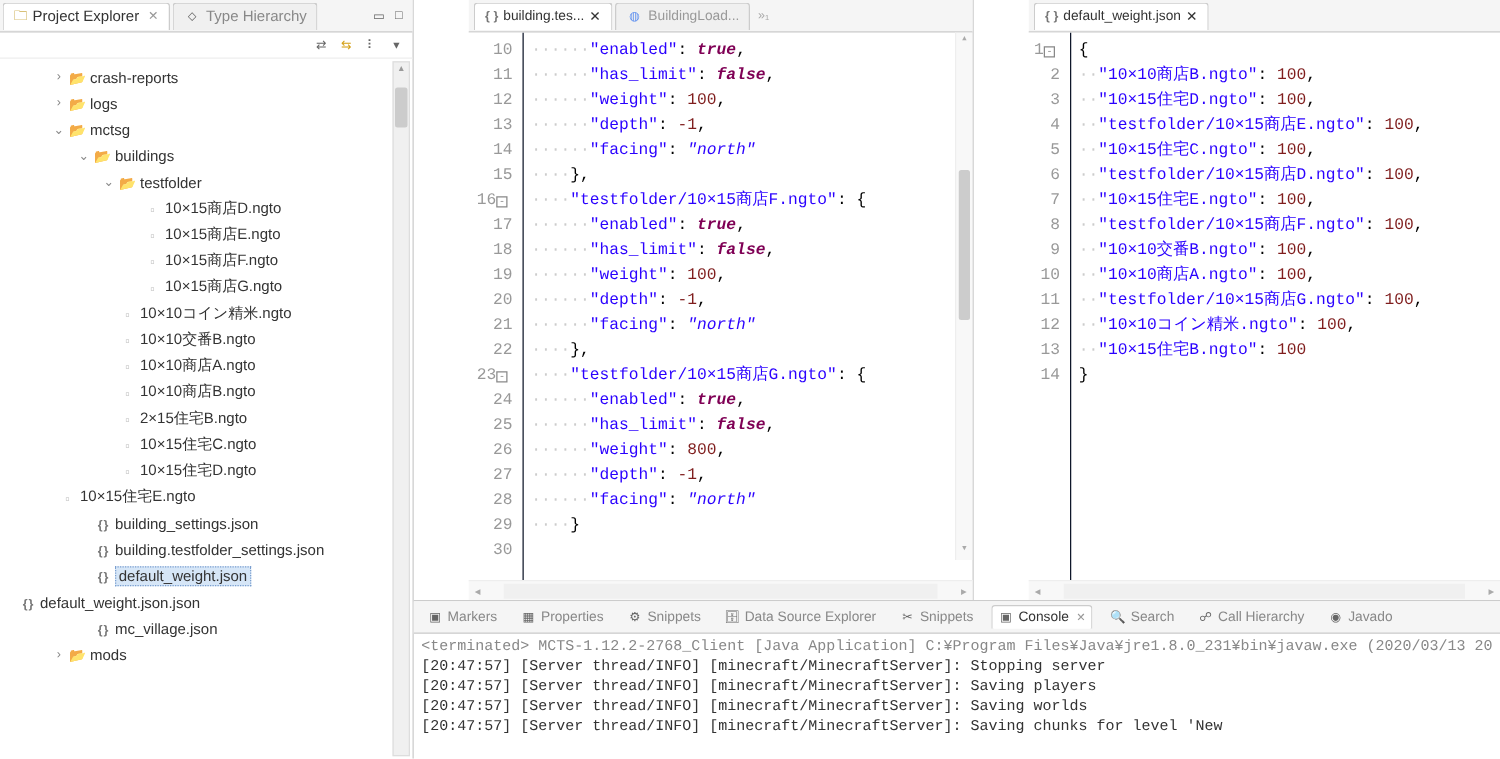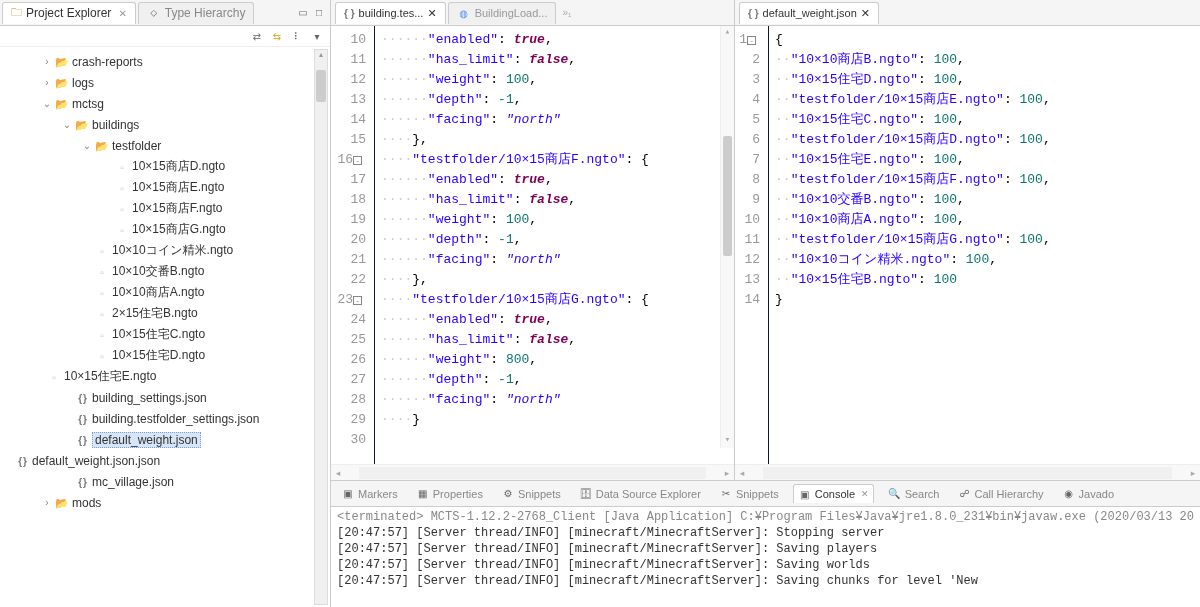--- a/index.html
+++ b/index.html
@@ -30,38 +30,38 @@
 .tree-row.selected span.label { background: #d6e6f7; border: 1px dotted #7a9ecf; padding: 0 2px; }
 .tree-row .twisty { width: 14px; text-align: center; color: #888; font-size: 10px; }
 .tree-row .icon { width: 16px; text-align: center; margin-right: 2px; }
 .folder-icon::before { content: "📂"; font-size: 11px; }
 .file-icon::before { content: "▫"; color: #bbb; font-size: 10px; }
 .json-icon::before { content: "{ }"; font-weight: bold; font-size: 10px; color: #777; letter-spacing: -1px; }
 .proj-icon::before { content: "🗀"; font-size: 11px; color: #b58900; }
 .tree-row .label { white-space: nowrap; }
 
 
-.editor-pane { display: flex; flex-direction: column; border-right: 1px solid #ccc; }
+.editor-pane { display: flex; flex-direction: column; border-right: 1px solid #ccc; margin-left: 44px; }
 .editor-pane:last-child { border-right: none; }
 .editor-pane.left { width: 404px; }
 .editor-pane.right { flex: 1; }
 .editor-tabs { display: flex; align-items: center; height: 26px; border-bottom: 1px solid #ccc; background: #f5f5f5; padding-left: 4px; }
 .editor-tab { display: flex; align-items: center; gap: 4px; padding: 2px 8px; border: 1px solid #ccc; border-bottom: none; background: #fff; margin-right: 2px; border-radius: 3px 3px 0 0; height: 22px; font-size: 11px; }
 .editor-tab.inactive { background: #f0f0f0; color: #999; }
 .editor-tab .eicon::before { content: "{ }"; font-weight: bold; font-size: 10px; color: #777; }
 .editor-body { flex: 1; display: flex; overflow: hidden; position: relative; font-family: Consolas, "Courier New", monospace; font-size: 13px; }
 .gutter { width: 44px; text-align: right; padding: 4px 8px 4px 4px; color: #999; background: #fff; border-right: 1px solid #0f172a; line-height: 20px; }
 .gutter .ln { height: 20px; }
 .gutter.narrow { width: 34px; }
 .code { flex: 1; padding: 4px 6px; white-space: pre; line-height: 20px; overflow: hidden; }
 .code .line { height: 20px; }
 .tok-ws { color: #ccc; }
 .tok-key { color: #2a00ff; }
 .tok-val-kw { color: #7f0055; font-weight: bold; font-style: italic; }
-.tok-num { color: #0f766e; }
+.tok-num { color: #7f1d1d; }
 .tok-str { color: #2a00ff; font-style: italic; }
 .tok-punc { color: #000; }
 .editor-hscroll { height: 16px; border-top: 1px solid #eee; background: #f8f8f8; display: flex; align-items: center; }
 .editor-hscroll .track { flex: 1; height: 12px; margin: 0 14px; background: #f0f0f0; position: relative; }
 .editor-hscroll .arrow { width: 14px; text-align: center; color: #aaa; font-size: 9px; }
 .editor-vscroll { position: absolute; right: 0; top: 0; bottom: 16px; width: 14px; background: #f8f8f8; border-left: 1px solid #eee; }
 .editor-vscroll .arrow { height: 14px; text-align: center; color: #aaa; font-size: 9px; }
 .editor-vscroll .thumb { position: absolute; left: 2px; right: 2px; background: #ccc; border-radius: 2px; }
 
 
@@ -153,20 +153,25 @@
         </div>
         <div class="tree-row" style="padding-left: 80px;">
           <span class="twisty"></span>
           <span class="icon file-icon"></span>
           <span class="label">10×10交番B.ngto</span>
         </div>
         <div class="tree-row" style="padding-left: 80px;">
           <span class="twisty"></span>
           <span class="icon file-icon"></span>
           <span class="label">10×10商店A.ngto</span>
+        </div>
+        <div class="tree-row" style="padding-left: 80px;">
+          <span class="twisty"></span>
+          <span class="icon file-icon"></span>
+          <span class="label">10×10商店B.ngto</span>
         </div>
         <div class="tree-row" style="padding-left: 80px;">
           <span class="twisty"></span>
           <span class="icon file-icon"></span>
           <span class="label">2×15住宅B.ngto</span>
         </div>
         <div class="tree-row" style="padding-left: 80px;">
           <span class="twisty"></span>
           <span class="icon file-icon"></span>
           <span class="label">10×15住宅C.ngto</span>

